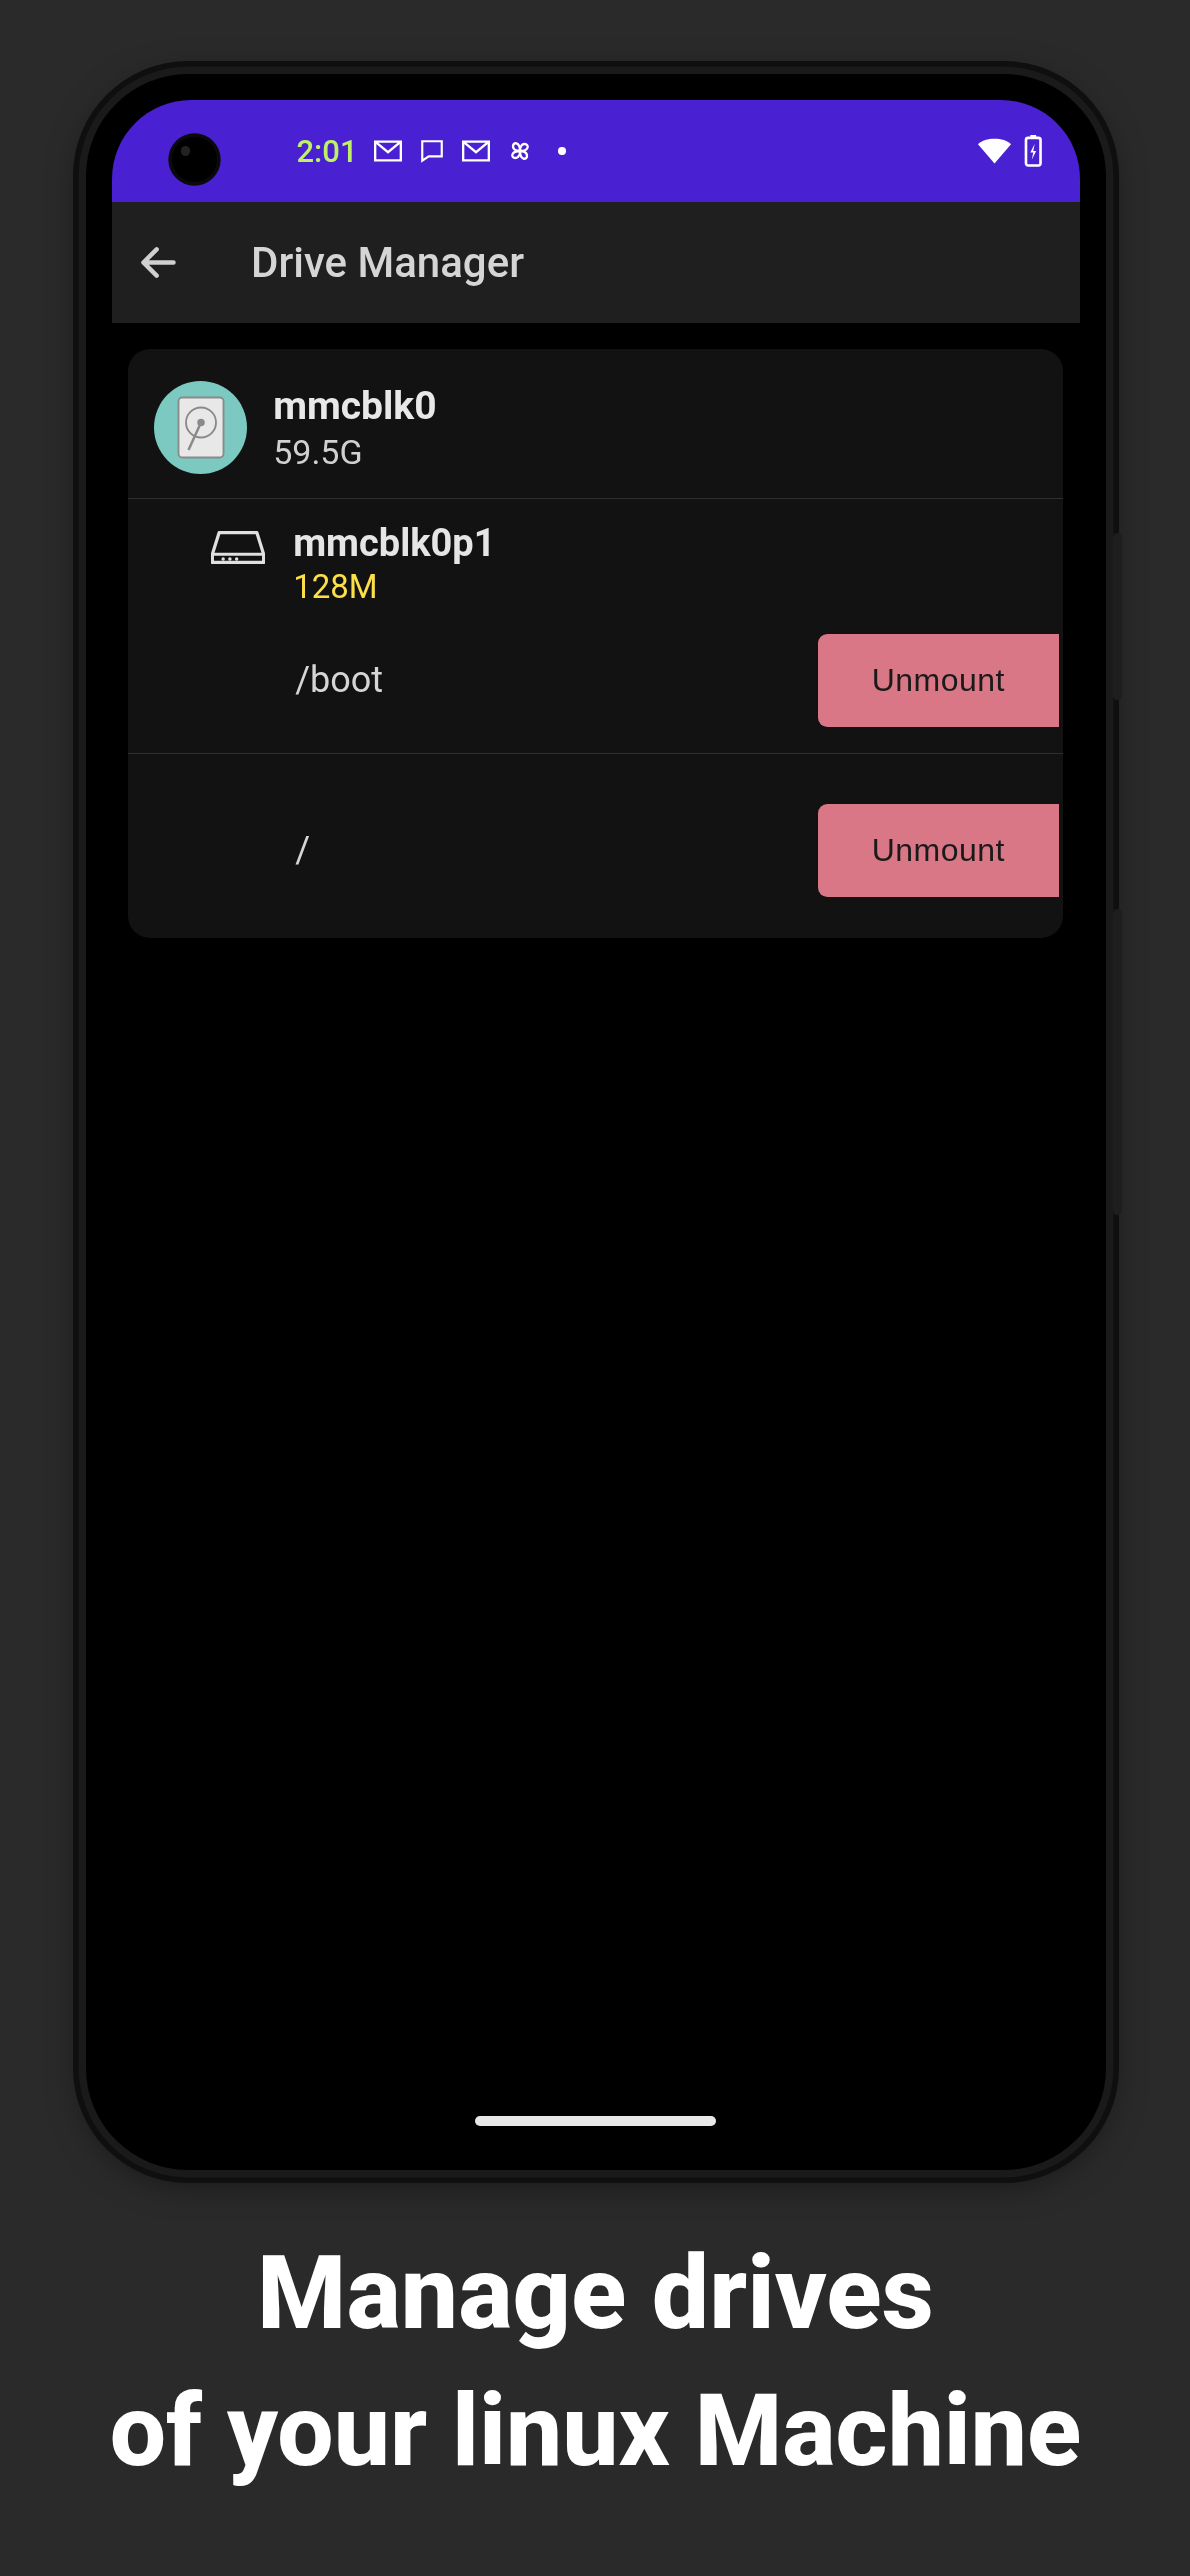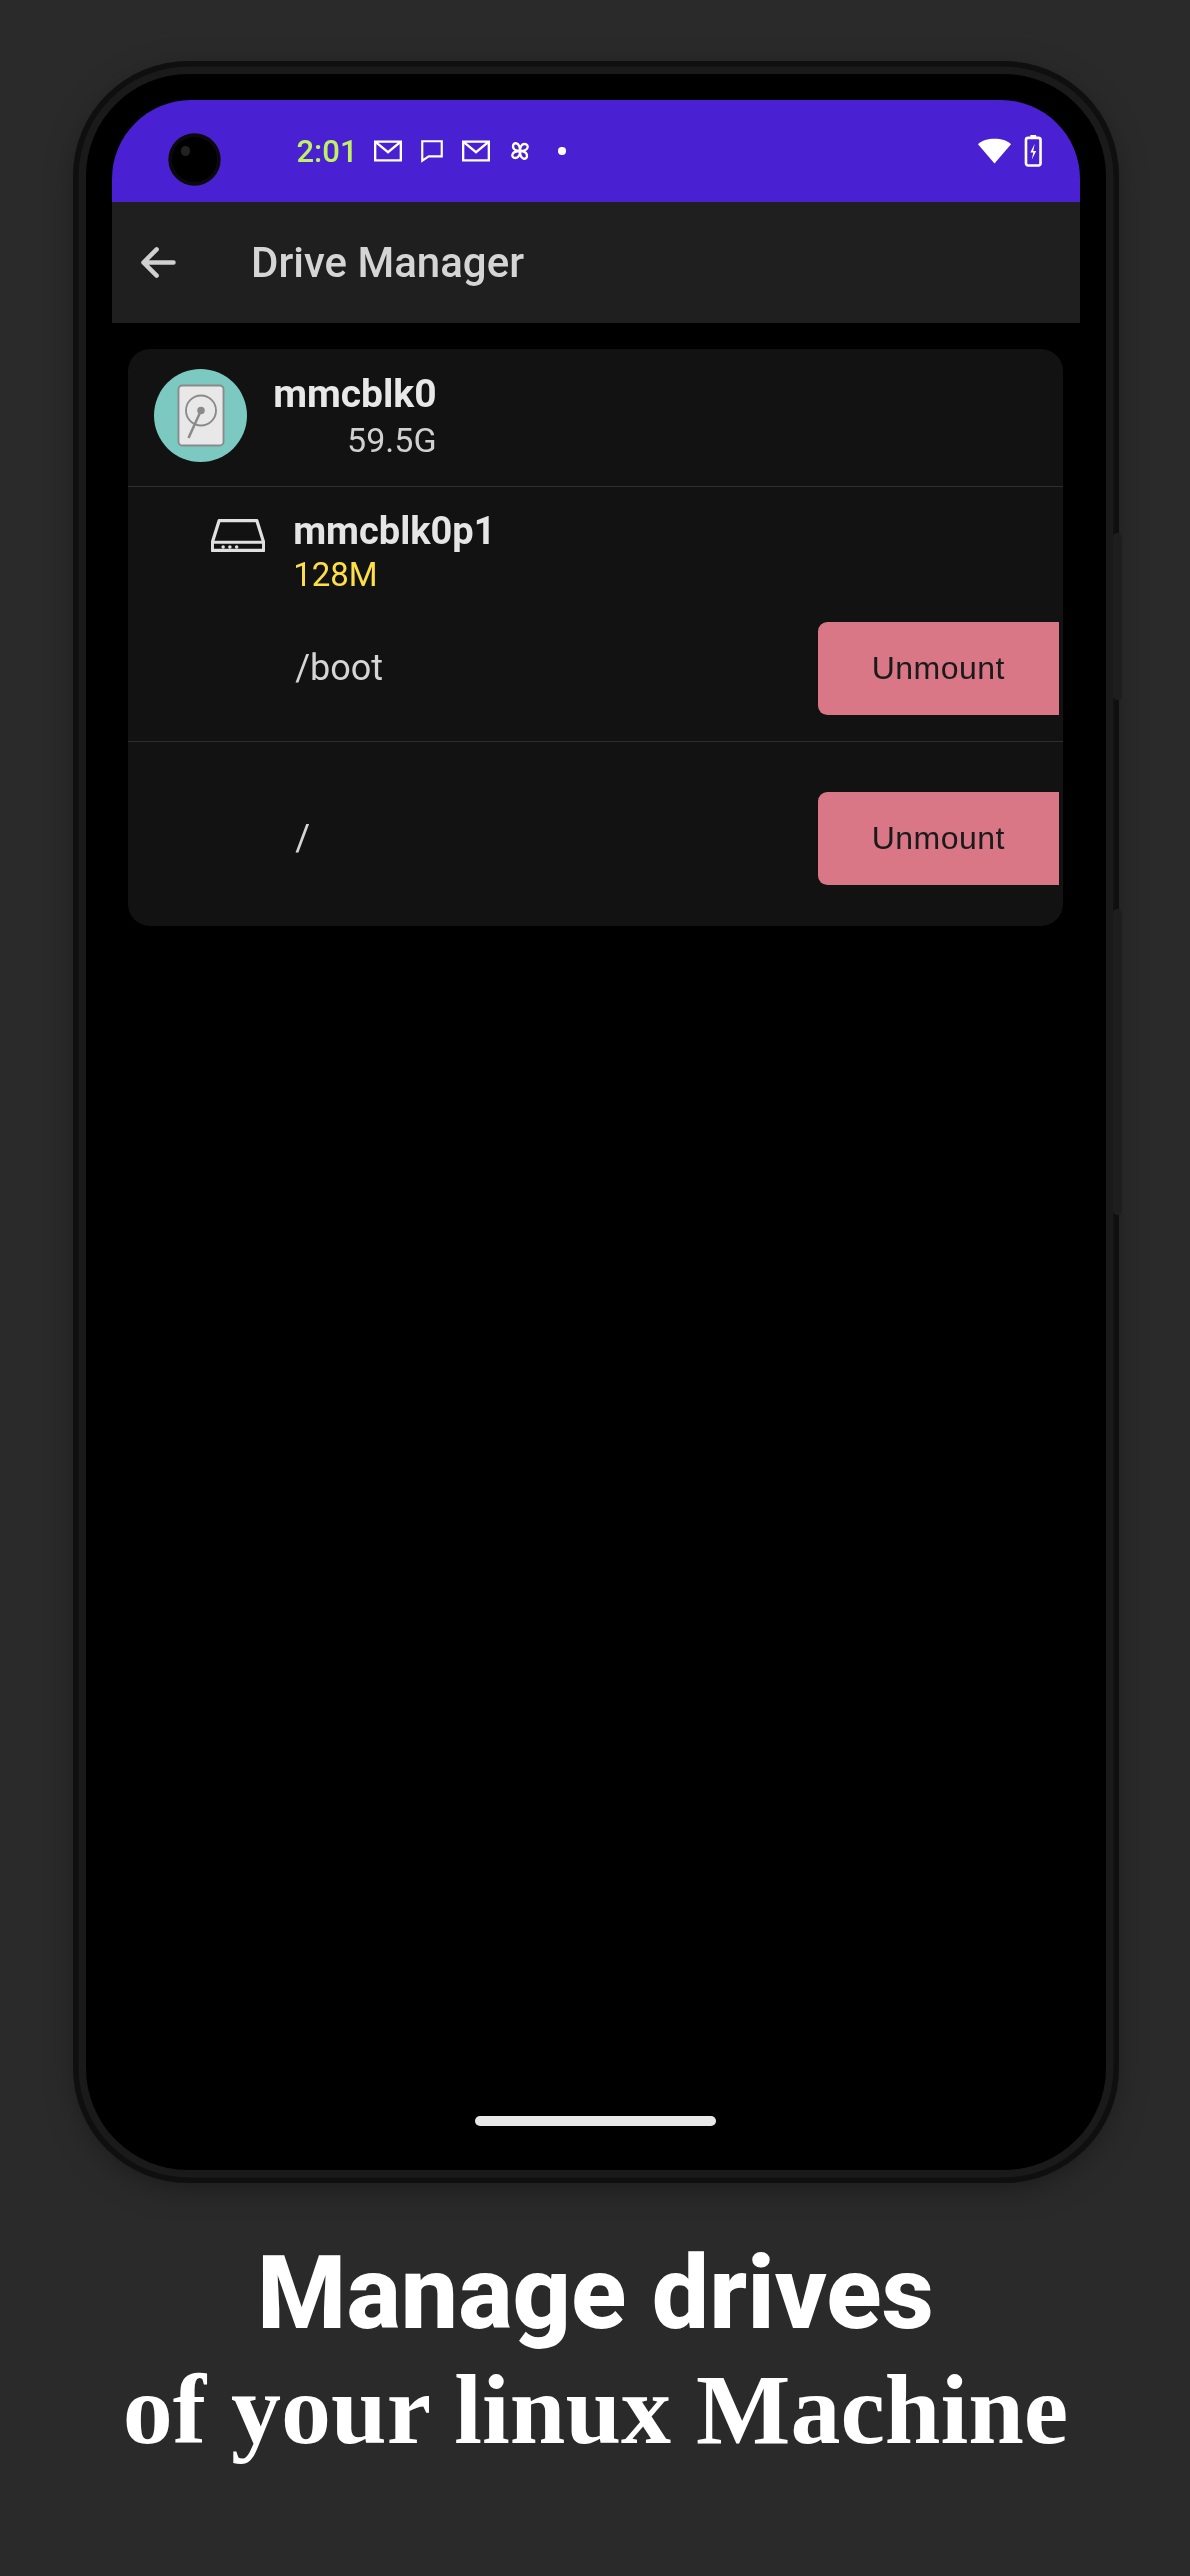--- a/index.html
+++ b/index.html
@@ -107,23 +107,22 @@
   }
   .drive-card {
     background: #121212;
     border-radius: 22px;
     overflow:hidden;
   }
   .drive-header {
     display:flex;
     align-items:center;
     gap: 26px;
-    padding: 20px 26px 24px 26px;
+    padding: 32px 26px 24px 26px;
     border-bottom: 0.9px solid #2e2e2e;
-    text-align: right;
   }
   .drive-avatar {
     width: 93px; height:93px;
     border-radius:50%;
     background:#7bc9c0;
     display:flex;align-items:center;justify-content:center;
   }
   .drive-name {
     font-size: 39px;
     font-weight: 700;
@@ -200,22 +199,21 @@
   }
   .promo-line1 {
     font-size: 102px;
     font-weight: 800;
     line-height:1.15;
   }
   .promo-line2 {
     font-size: 100px;
     font-weight: 800;
     line-height:1.15;
-    margin-top: 0;
-    font-family: Liberation Serif, serif;
+    margin-top: 21px;
   }
 </style>
 </head>
 <body>
 
 <div class="stage">
   <div class="phone-frame">
     <div class="phone-side-btn1"></div>
     <div class="phone-side-btn2"></div>
     <div class="screen">

